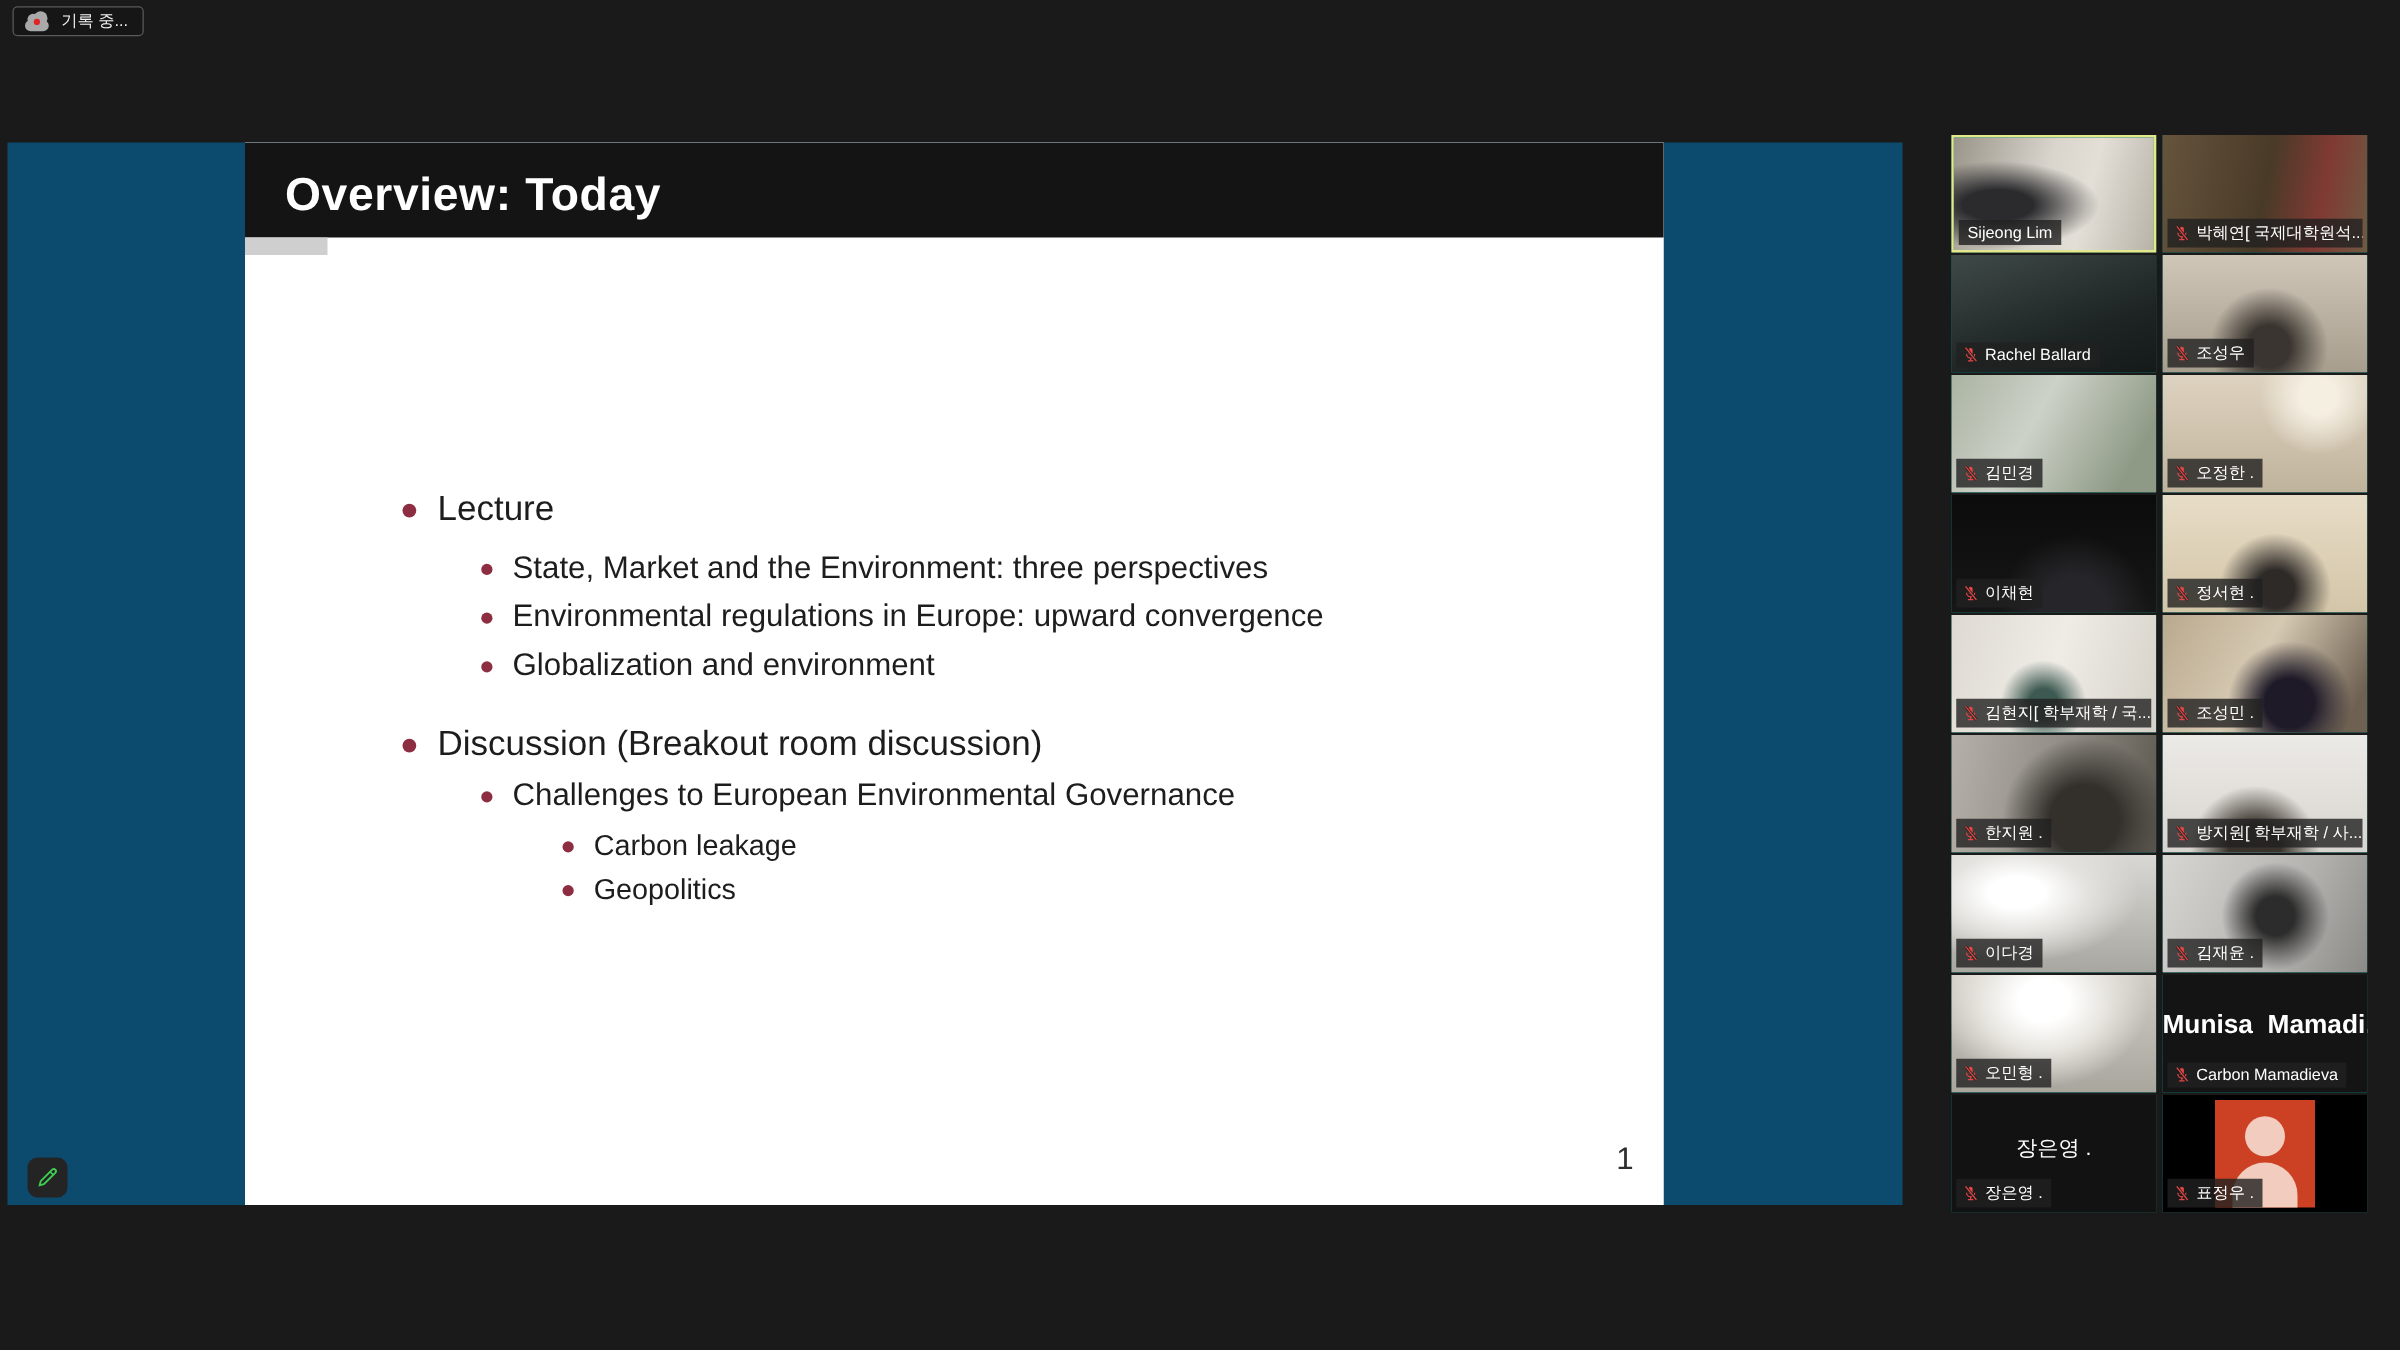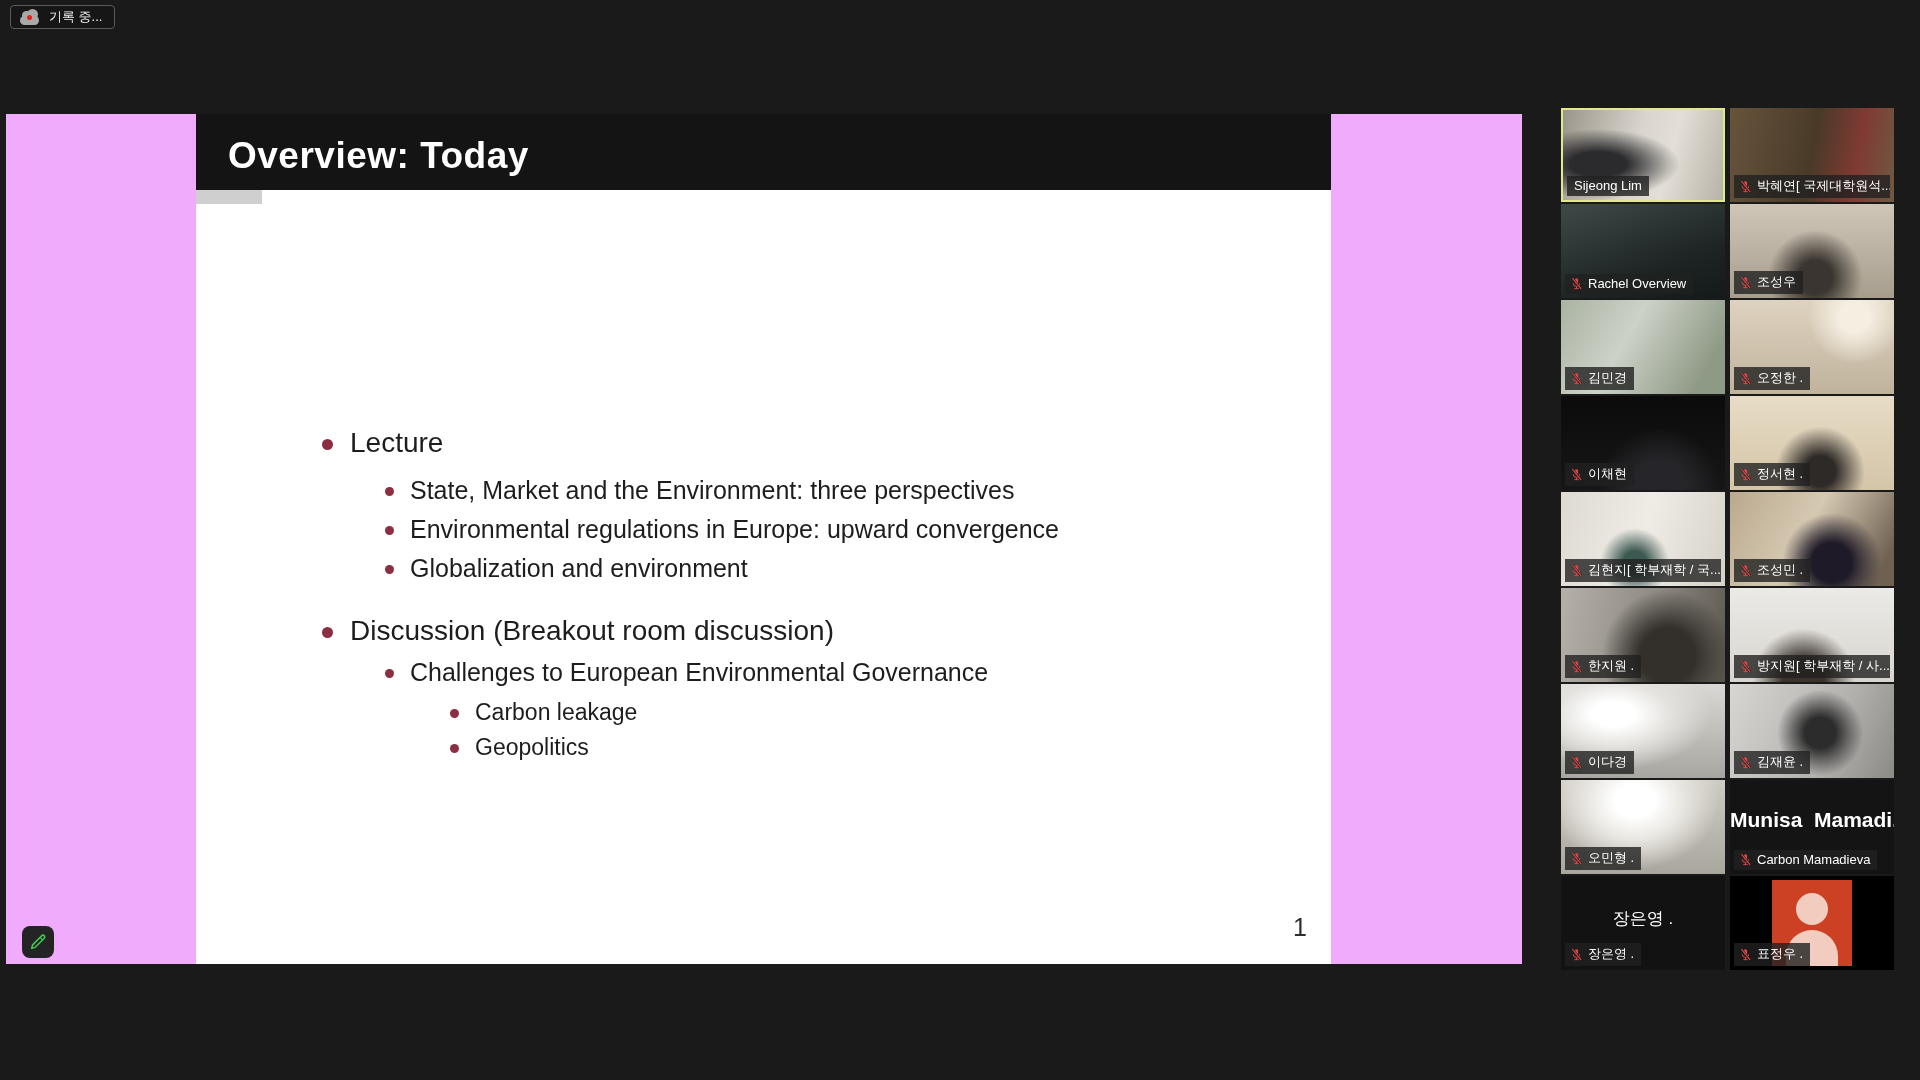--- a/index.html
+++ b/index.html
@@ -10,28 +10,28 @@
   .rec-badge{position:absolute;left:10px;top:5px;height:24px;display:flex;align-items:center;
              gap:10px;padding:0 12px 0 9px;background:#161616;border:1px solid #5a5a5a;
              border-radius:4px;box-sizing:border-box;}
   .cloud{position:relative;width:19px;height:9px;background:#a9a9a9;border-radius:9px;margin-top:7px;}
   .cloud::before{content:"";position:absolute;left:2px;top:-5px;width:9px;height:9px;border-radius:50%;background:#a9a9a9;}
   .cloud::after{content:"";position:absolute;left:7px;top:-7px;width:11px;height:11px;border-radius:50%;background:#a9a9a9;}
   .cloud .dot{position:absolute;left:7px;top:-1px;width:5px;height:5px;border-radius:50%;background:#e02424;z-index:2;}
   .rec-label{color:#f2f2f2;font-size:13px;white-space:nowrap;}
 
   
-  .share-area{position:absolute;left:6px;top:114px;width:1516px;height:850px;background:#f0abfc;}
+  .share-area{position:absolute;left:6px;top:114px;width:1516px;height:850px;background:#0c4a6e;}
   .slide{position:absolute;left:190px;top:0;width:1135px;height:850px;background:#ffffff;overflow:hidden;}
   .slide-header{position:absolute;left:0;top:0;width:100%;height:76px;background:#141414;
                 display:flex;align-items:center;}
   .slide-title{margin:0 0 0 32px;padding-top:8px;color:#fff;font-size:37px;font-weight:bold;letter-spacing:.5px;}
   .slide-tab{position:absolute;left:0;top:76px;width:66px;height:14px;background:#cfcfcf;}
 
-  .bullet{position:absolute;display:flex;align-items:flex-start;color:#1d1d1d;line-height:1.15;margin-top:36px;}
+  .bullet{position:absolute;display:flex;align-items:flex-start;color:#1d1d1d;line-height:1.15;}
   .bullet .dot{flex:none;border-radius:50%;background:#8C2D41;}
   .b1{font-size:28px;left:126px;}
   .b1 .dot{width:11px;height:11px;margin:12px 17px 0 0;}
   .b2{font-size:25px;left:189px;}
   .b2 .dot{width:9px;height:9px;margin:11px 16px 0 0;}
   .b3{font-size:23px;left:254px;}
   .b3 .dot{width:9px;height:9px;margin:10px 16px 0 0;}
 
   .page-number{position:absolute;right:24px;bottom:22px;font-size:25px;color:#2e2e2e;}
 
@@ -173,21 +173,21 @@
         <span>박혜연[ 국제대학원석...</span>
       </div>
     </div>
 
     <div class="tile">
       <div class="video t2"></div>
       <div class="name-label">
         <svg class="mic">
             <use href="#mic-off"></use>
           </svg>
-        <span>Rachel Overview</span>
+        <span>Rachel Ballard</span>
       </div>
     </div>
 
     <div class="tile">
       <div class="video t3"></div>
       <div class="name-label">
         <svg class="mic">
             <use href="#mic-off"></use>
           </svg>
         <span>조성우</span>

